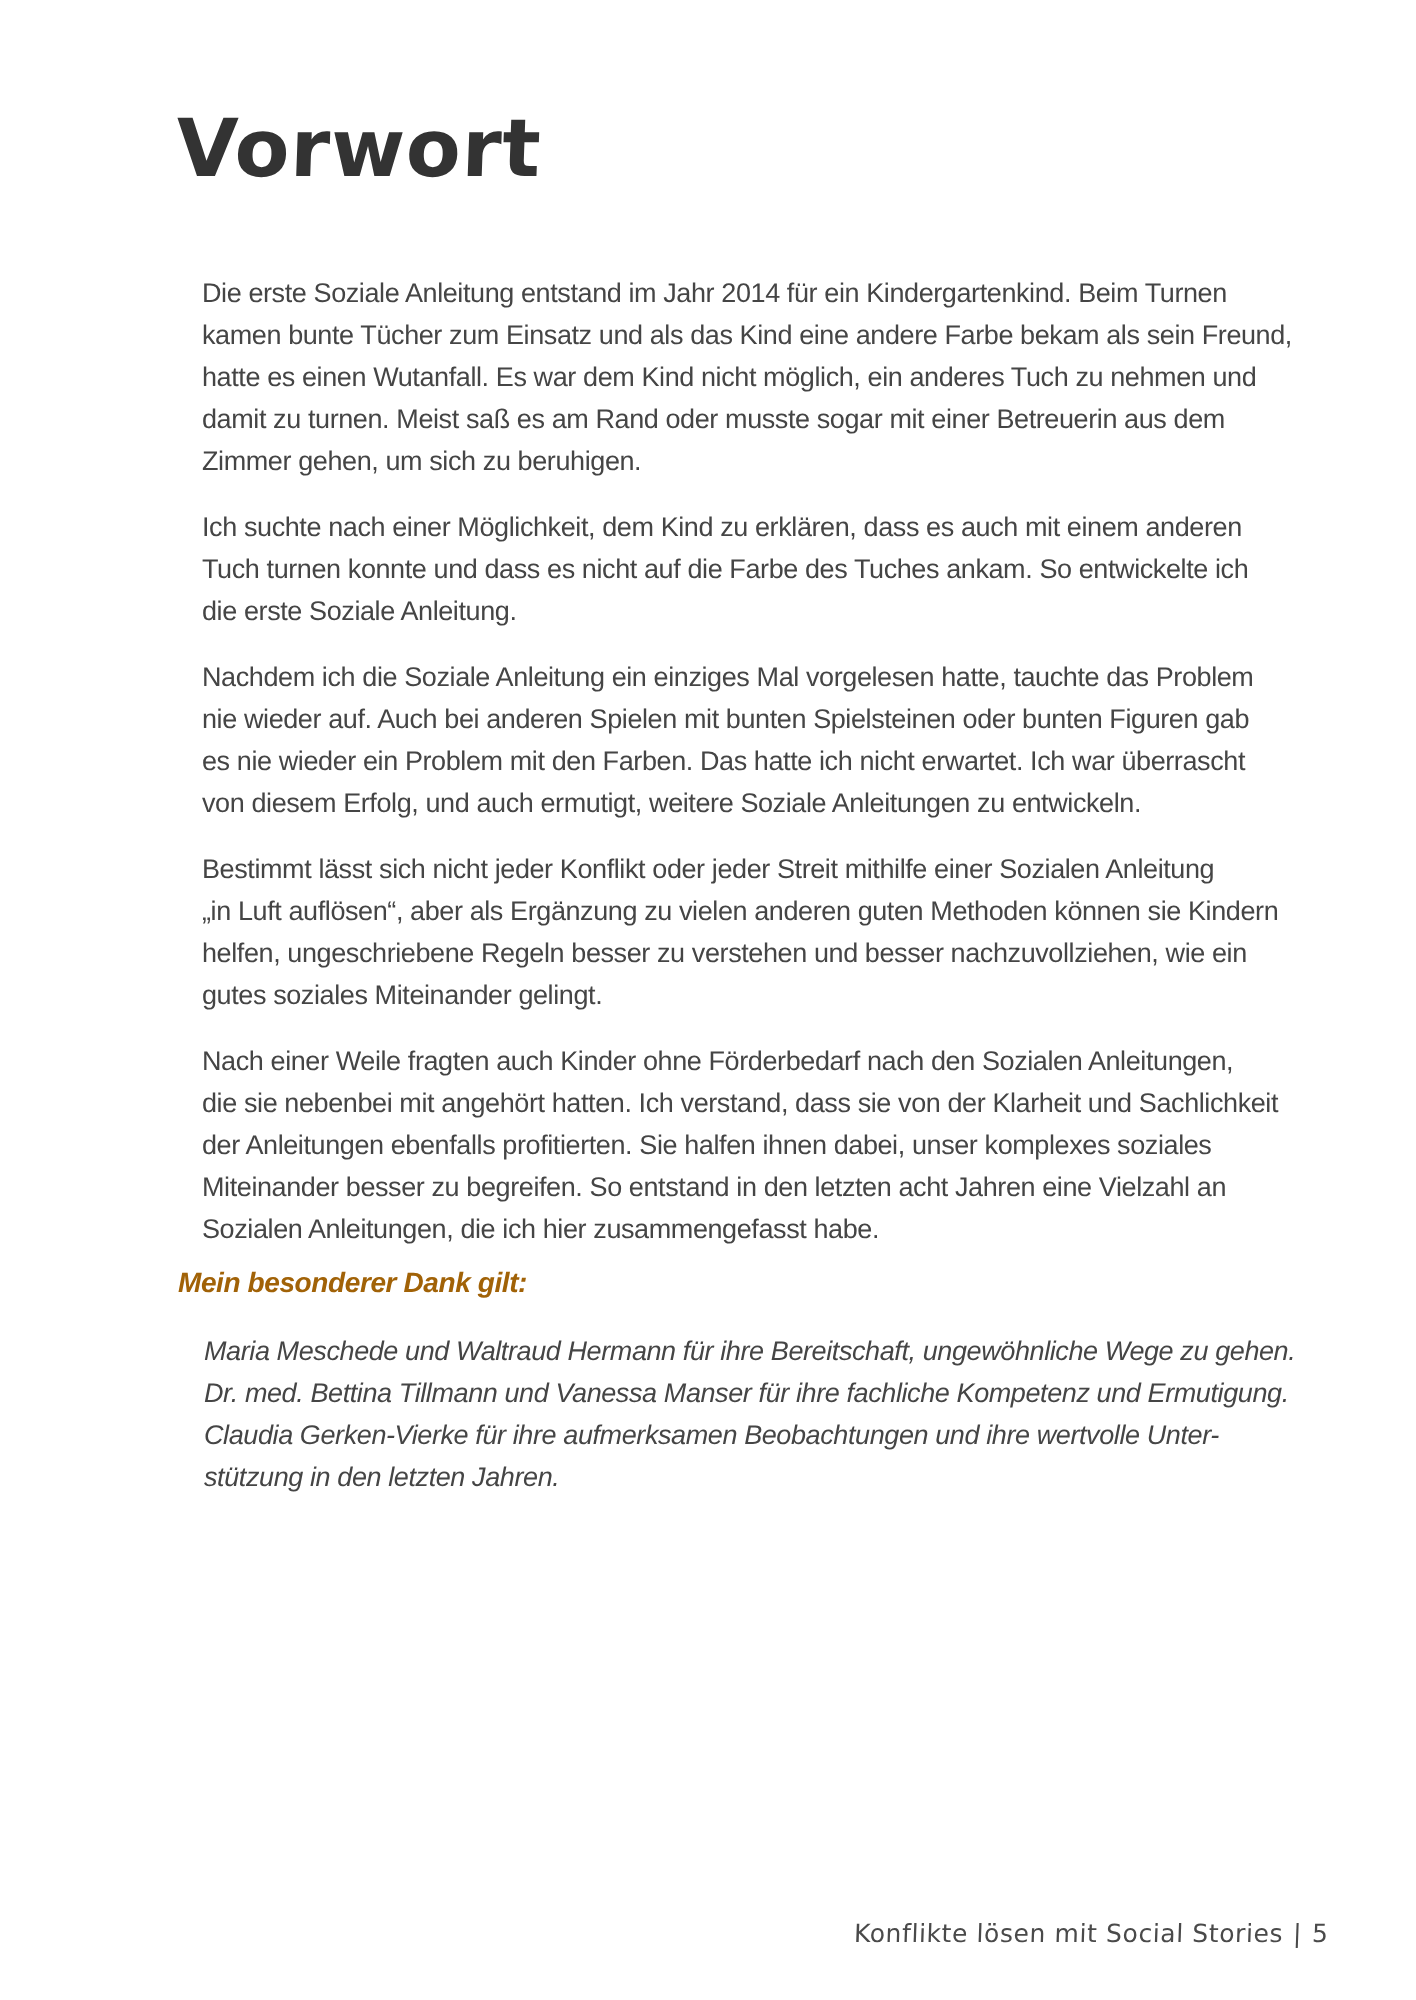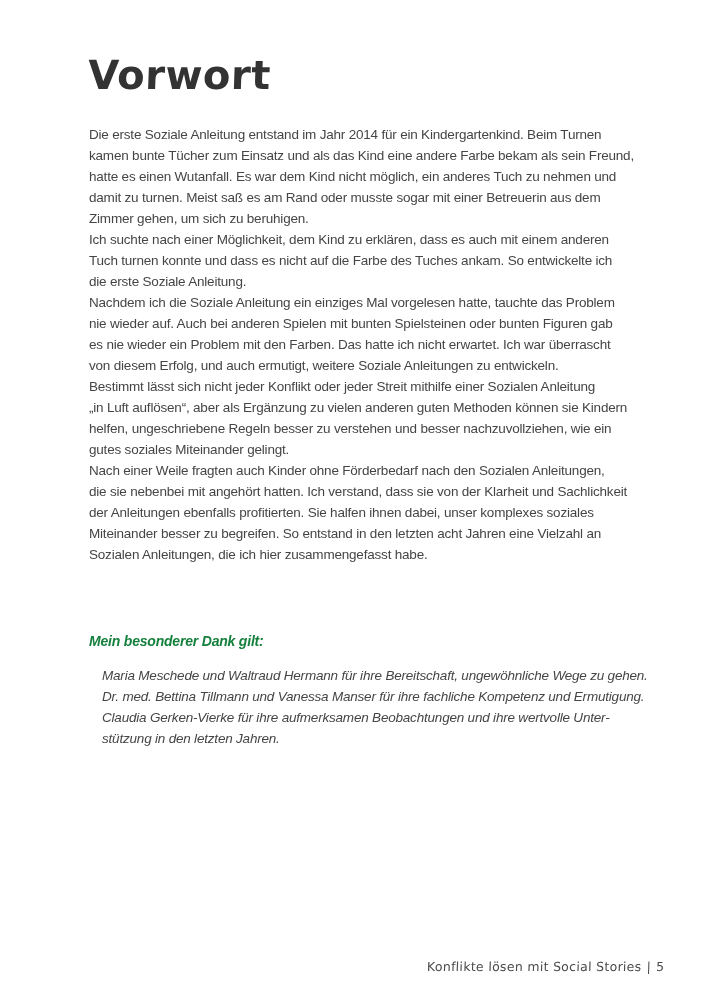--- a/index.html
+++ b/index.html
@@ -32,39 +32,39 @@
     position: absolute;
     left: 89px;
     top: 124px;
     width: 615px;
     font-size: 13.5px;
     line-height: 21px;
     letter-spacing: -0.2px;
     color: #454545;
   }
   .body-text p {
-    margin: 0;
+    margin: 12px;
     white-space: pre-line;
   }
   .acknowledgment {
     position: absolute;
     left: 89px;
     top: 631px;
     width: 615px;
     color: #454545;
     font-size: 13.5px;
     line-height: 21px;
     letter-spacing: -0.2px;
   }
   .ack-heading {
     margin: 0;
     font-weight: 700;
     font-style: italic;
     font-size: 14px;
-    color: #15803d;
+    color: #a16207;
   }
   .ack-body {
     margin: 13px;
     font-style: italic;
     white-space: pre-line;
   }
   .page-footer {
     position: absolute;
     right: 44px;
     top: 959px;

